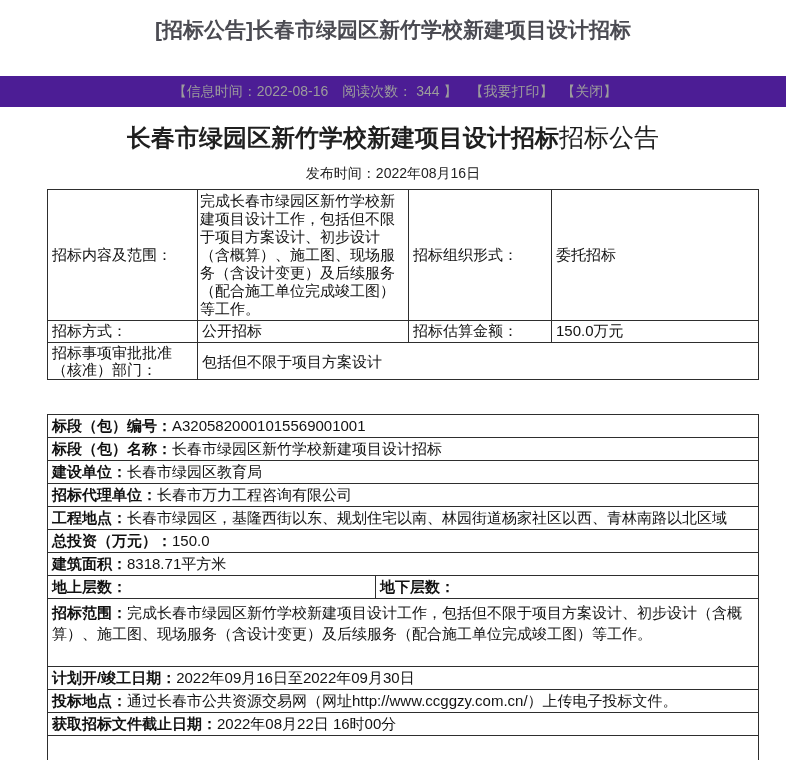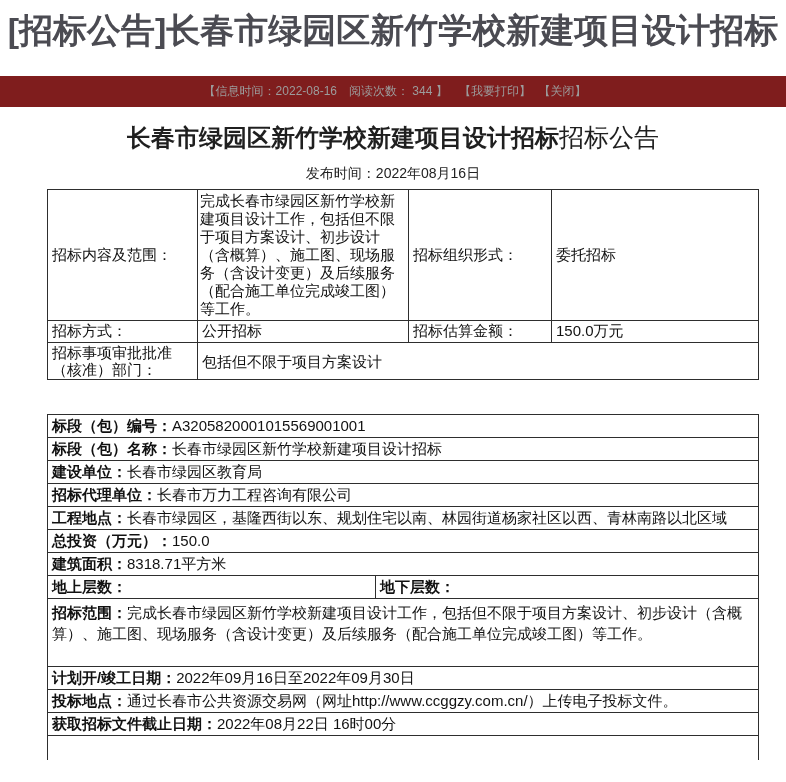--- a/index.html
+++ b/index.html
@@ -4,27 +4,27 @@
 <style>
   * { box-sizing: border-box; }
   html,body { margin:0; padding:0; }
   body {
     width:786px; height:782px; overflow:hidden; position:relative;
     background:#ffffff;
     font-family:"Liberation Sans","DejaVu Sans",sans-serif;
   }
   .header-title {
     margin:0; padding-top:8px; height:48px; line-height:44px;
-    text-align:center; font-size:34px; font-weight:bold; color:#4b4b52;
+    text-align:center; font-size:21px; font-weight:bold; color:#4b4b52;
     letter-spacing:0px; white-space:nowrap;
   }
   .info-bar {
     margin-top:28px; height:31px; line-height:31px;
-    background:#7f1d1d; text-align:center;
-    color:#9c9c9c; font-size:12px;
+    background:#4c1d95; text-align:center;
+    color:#9c9c9c; font-size:14px;
   }
   .info-bar .seg { margin:0 6px; }
   .bar-link { color:#9c9c9c; text-decoration:none; cursor:pointer; margin:0 2px; }
   .article-title { margin-top:12px; height:38px; line-height:38px; text-align:center; white-space:nowrap; }
   .t-main { font-size:24px; font-weight:bold; color:#1f1f1f; }
   .t-suffix { font-size:25px; font-weight:normal; color:#1f1f1f; font-family:"Liberation Serif","DejaVu Serif",serif; }
   .publish-date { margin-top:7px; height:18px; line-height:18px; text-align:center; font-size:14px; color:#222; }
 
   table.tbl {
     margin-left:47px; margin-top:7px;

